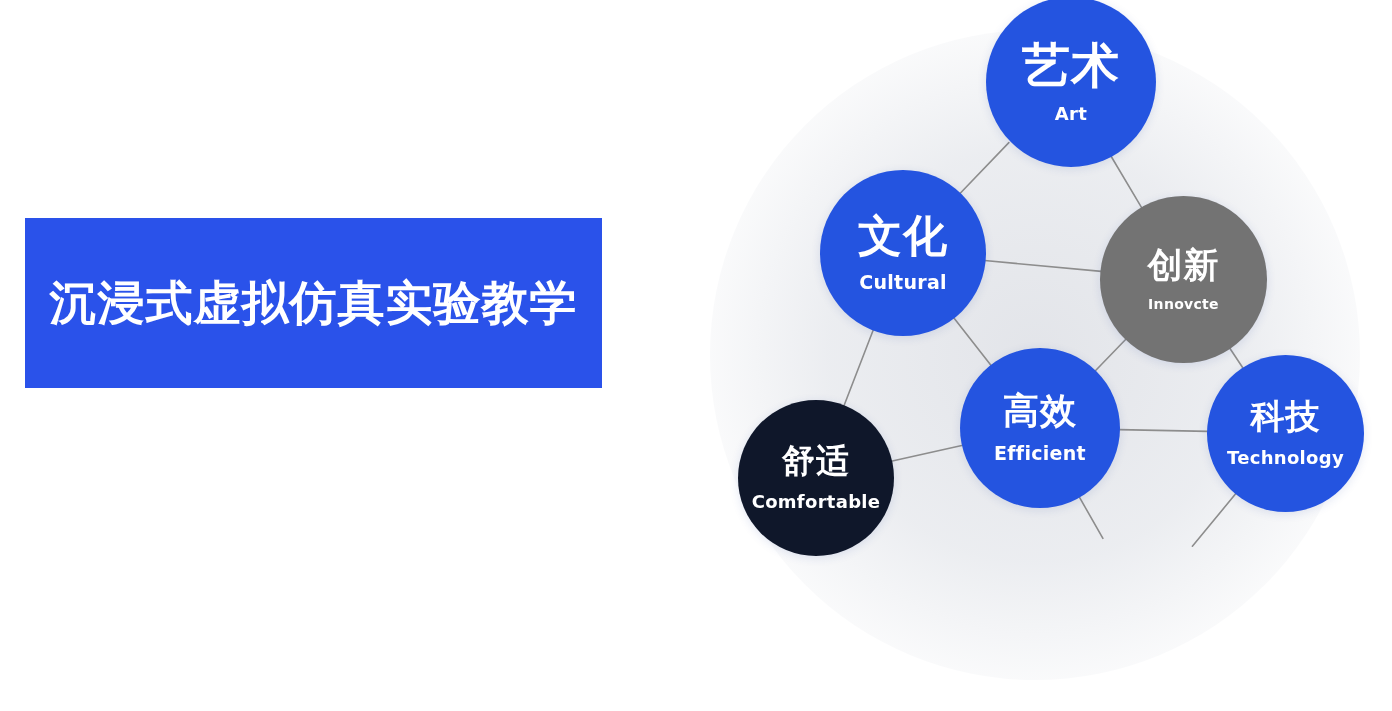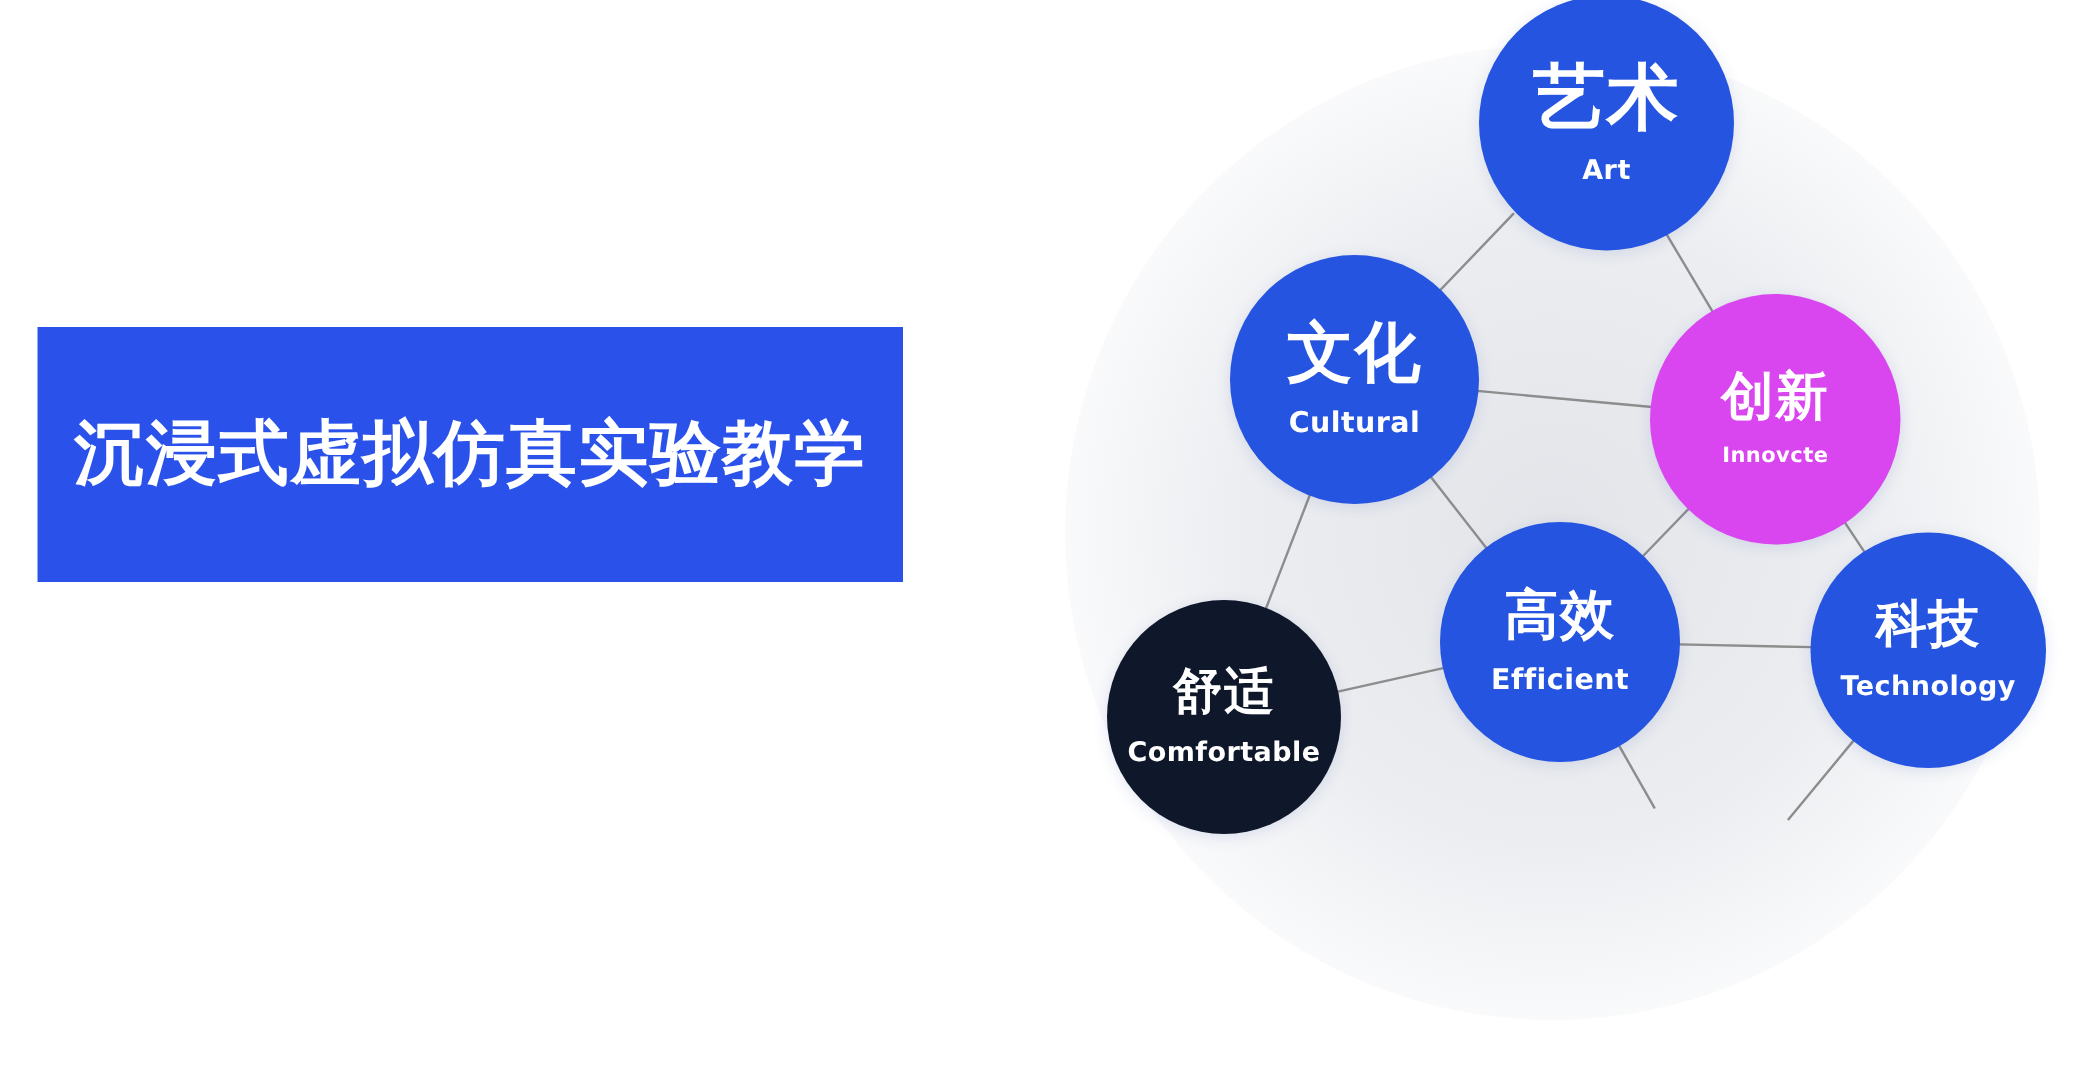--- a/index.html
+++ b/index.html
@@ -155,21 +155,21 @@
     <div class="node n-art" style="background: rgb(36, 84, 224);">
       <span class="cn">艺术</span>
       <span class="en">Art</span>
     </div>
 
     <div class="node n-cultural" style="background: rgb(36, 84, 224);">
       <span class="cn">文化</span>
       <span class="en">Cultural</span>
     </div>
 
-    <div class="node n-innovate" style="background: #d946ef;">
+    <div class="node n-innovate" style="background: #737373;">
       <span class="cn">创新</span>
       <span class="en">Innovcte</span>
     </div>
 
     <div class="node n-technology" style="background: rgb(36, 84, 224);">
       <span class="cn">科技</span>
       <span class="en">Technology</span>
     </div>
 
     <div class="node n-efficient" style="background: rgb(36, 84, 224);">

